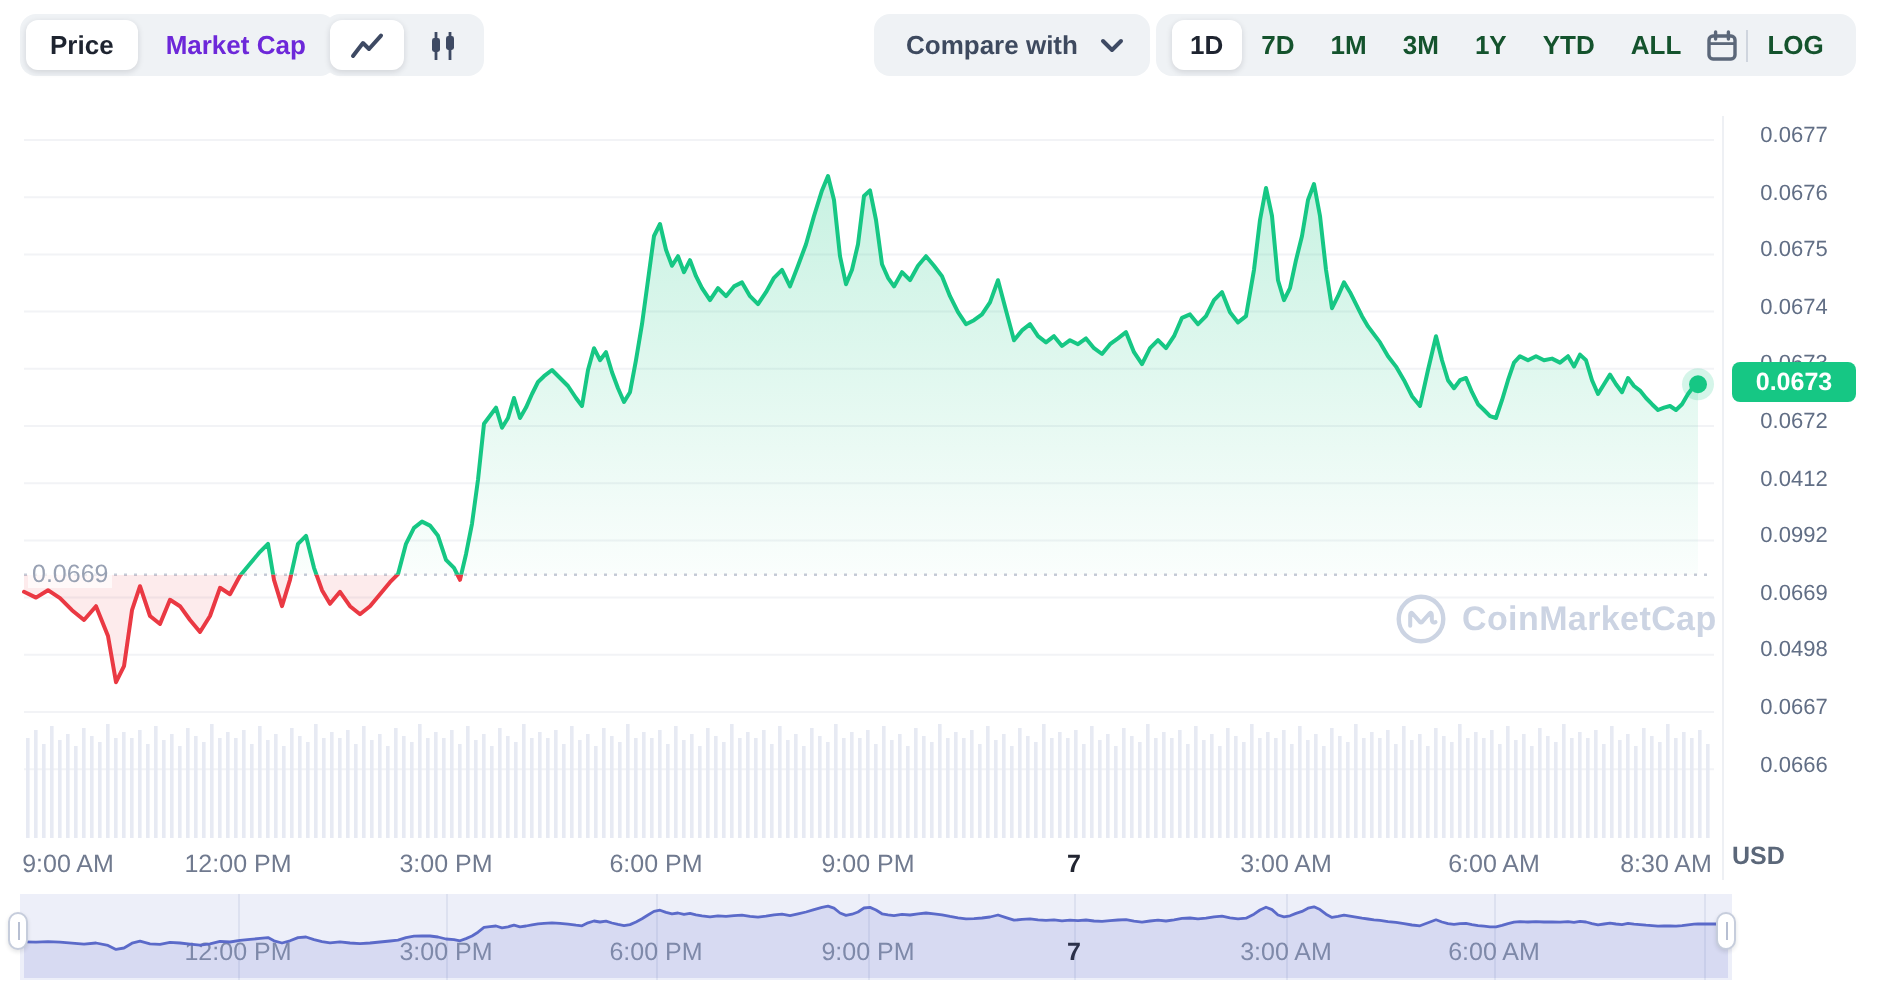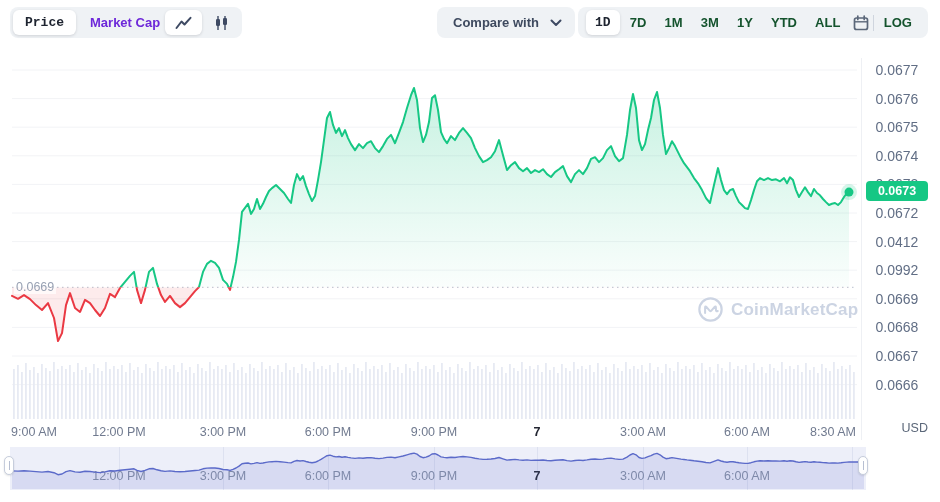--- a/index.html
+++ b/index.html
@@ -2,36 +2,36 @@
 <html><head>
 <meta charset="utf-8">
 <style>
   html,body{margin:0;padding:0;background:#fff;}
   body{width:940px;height:502px;overflow:hidden;font-family:"Liberation Sans",sans-serif;-webkit-font-smoothing:antialiased;}
   #app{position:relative;width:940px;height:502px;background:#fff;}
 
   
   .seg{position:absolute;top:7px;height:31px;background:#eff2f5;border-radius:8px;display:flex;align-items:center;padding:3px;box-sizing:border-box;gap:2px;z-index:6;}
   .chip{border:none;background:transparent;font-family:"Liberation Sans",sans-serif;font-size:13px;font-weight:700;color:#6d28d9;padding:0 12px;height:25px;border-radius:6px;cursor:pointer;white-space:nowrap;}
-  .chip.active{background:#fff;color:#1e2430;box-shadow:0 1px 3px rgba(20,24,34,.14);font-family:Liberation Mono, monospace;}
+  .chip.active{background:#fff;color:#1e2430;box-shadow:0 1px 3px rgba(20,24,34,.14);}
   .icon-chip{display:flex;align-items:center;justify-content:center;padding:0 10px;}
   #seg-price{left:10px;}
   #seg-type{left:162px;}
   #compare-btn{position:absolute;top:7px;left:437px;width:138px;height:31px;background:#eff2f5;border:none;border-radius:8px;display:flex;align-items:center;justify-content:space-between;padding:0 13px 0 16px;font-family:"Liberation Sans",sans-serif;font-size:13px;font-weight:700;color:#3e4a5f;cursor:pointer;z-index:6;}
   #seg-ranges{left:578px;width:350px;justify-content:space-between;padding:3px 8px;align-items:center;}
   .range-chip{padding:0 8px;font-weight:700;color:#14532d;}
   .range-chip.active{background:#fff;color:#1e2430;box-shadow:0 1px 3px rgba(20,24,34,.14);padding:0 9px;}
   .tool-divider{width:1px;height:16px;background:#cfd5de;}
   .icon-btn{border:none;background:transparent;display:flex;align-items:center;cursor:pointer;padding:0 2px;}
 
   
   #chart-svg{position:absolute;left:0;top:0;z-index:2;pointer-events:none;}
-  .ylab{position:absolute;left:866px;width:62px;text-align:center;font-size:14px;color:#616e85;z-index:3;}
+  .ylab{position:absolute;left:866px;width:62px;text-align:center;font-size:11px;color:#616e85;z-index:3;}
   #price-badge{position:absolute;left:866px;top:181px;width:62px;height:20px;background:#16c784;border-radius:4px;color:#fff;font-size:12.5px;font-weight:700;text-align:center;line-height:20px;z-index:4;}
-  #usd-label{position:absolute;left:866px;top:421px;width:62px;text-align:right;font-size:12.5px;font-weight:400;color:#5b6779;z-index:3;}
+  #usd-label{position:absolute;left:866px;top:421px;width:62px;text-align:left;font-size:12.5px;font-weight:700;color:#5b6779;z-index:3;}
   .xlab{position:absolute;top:425px;width:80px;text-align:center;font-size:12.5px;color:#707a8f;z-index:3;}
   .xlab.bold,.navlab.bold{color:#222531;font-weight:700;}
   #baseline-label{position:absolute;left:14px;top:280px;font-size:12.5px;color:#98a1b3;z-index:3;background:rgba(255,255,255,.7);padding:0 2px;}
   #watermark{position:absolute;left:697px;top:296px;display:flex;align-items:center;gap:7px;color:#ccd4e3;z-index:3;}
   #watermark span{font-size:17px;font-weight:700;letter-spacing:.2px;}
 
   
   #nav-band{position:absolute;left:10px;top:447px;width:856px;height:43px;background:#edeff9;z-index:1;}
   .navgrid{position:absolute;top:0;width:1px;height:43px;background:#dde1f0;}
   .navlab{position:absolute;top:22px;width:80px;text-align:center;font-size:12.5px;color:#848ea3;}
@@ -362,21 +362,21 @@
   <div id="y-labels">
       <div class="ylab" style="top: 62px;">0.0677</div>
       <div class="ylab" style="top: 90.6px;">0.0676</div>
       <div class="ylab" style="top: 119.2px;">0.0675</div>
       <div class="ylab" style="top: 147.8px;">0.0674</div>
       <div class="ylab" style="top: 176.4px;">0.0673</div>
       <div class="ylab" style="top: 205px;">0.0672</div>
       <div class="ylab" style="top: 233.6px;">0.0412</div>
       <div class="ylab" style="top: 262.2px;">0.0992</div>
       <div class="ylab" style="top: 290.8px;">0.0669</div>
-      <div class="ylab" style="top: 319.4px;">0.0668</div>
+      <div class="ylab" style="top: 319.4px;">0.0498</div>
       <div class="ylab" style="top: 348px;">0.0667</div>
       <div class="ylab" style="top: 376.6px;">0.0666</div>
     </div>
   <div id="price-badge">0.0673</div>
   <div id="usd-label">USD</div>
   <div id="x-labels">
       <div class="xlab" style="left: -6px;">9:00 AM</div>
       <div class="xlab" style="left: 79px;">12:00 PM</div>
       <div class="xlab" style="left: 183px;">3:00 PM</div>
       <div class="xlab" style="left: 288px;">6:00 PM</div>

